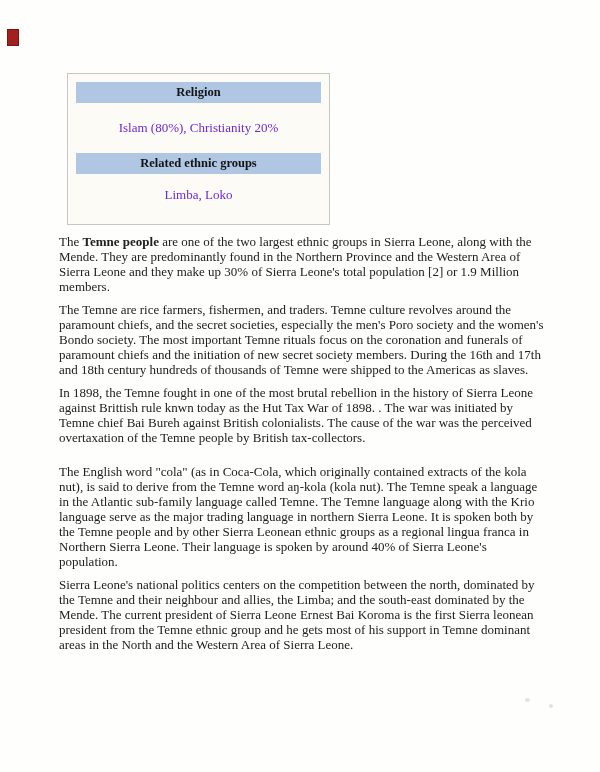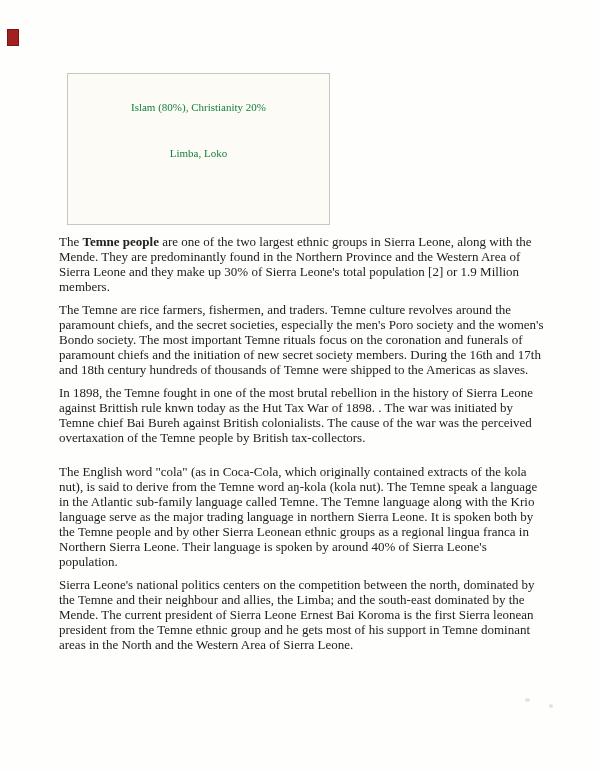--- a/index.html
+++ b/index.html
@@ -35,22 +35,22 @@
   .band {
     height: 21px; line-height: 21px;
     background: var(--header-band, #afc7e3);
     font-weight: 700;
     font-size: 12.5px;
     text-align: center;
     color: #141414;
   }
   .cell {
     display: flex; align-items: center; justify-content: center;
-    font-size: 11px;
-    color: #15803d;
+    font-size: 13px;
+    color: #6d28d9;
   }
   .cell1 { height: 50px; }
   .cell2 { height: 42px; }
   .article {
     position: absolute;
     left: 59px; top: 234px;
     width: 489px;
     font-size: 13px;
     line-height: 15px;
     color: var(--body-text, #212121);
@@ -70,21 +70,23 @@
   .speck.s2 { left: 549px; top: 704px; width: 4px; height: 4px; }
 </style>
 </head>
 <body>
 
 <div class="page">
 
   <div class="red-marker"></div>
 
   <div class="infobox">
+    <div class="band">Religion</div>
     <div class="cell cell1">Islam (80%), Christianity 20%</div>
+    <div class="band">Related ethnic groups</div>
     <div class="cell cell2">Limba, Loko</div>
   </div>
 
   <div class="article">
       <p><span>The </span><span class="b">Temne people</span><span> are one of the two largest ethnic groups in Sierra Leone, along with the Mende. They are predominantly found in the Northern Province and the Western Area of Sierra Leone and they make up 30% of Sierra Leone's total population [2] or 1.9 Million members.</span></p>
       <p><span>The Temne are rice farmers, fishermen, and traders. Temne culture revolves around the paramount chiefs, and the secret societies, especially the men's Poro society and the women's Bondo society. The most important Temne rituals focus on the coronation and funerals of paramount chiefs and the initiation of new secret society members. During the 16th and 17th and 18th century hundreds of thousands of Temne were shipped to the Americas as slaves.</span></p>
       <p><span>In 1898, the Temne fought in one of the most brutal rebellion in the history of Sierra Leone against Brittish rule knwn today as the Hut Tax War of 1898. . The war was initiated by Temne chief Bai Bureh against British colonialists. The cause of the war was the perceived overtaxation of the Temne people by British tax-collectors.</span></p>
       <p class="extra-gap"><span>The English word "cola" (as in Coca-Cola, which originally contained extracts of the kola nut), is said to derive from the Temne word </span><span class="i">aŋ-kola</span><span> (kola nut). The Temne speak a language in the Atlantic sub-family language called Temne. The Temne language along with the Krio language serve as the major trading language in northern Sierra Leone. It is spoken both by the Temne people and by other Sierra Leonean ethnic groups as a regional lingua franca in Northern Sierra Leone. Their language is spoken by around 40% of Sierra Leone's population.</span></p>
       <p><span>Sierra Leone's national politics centers on the competition between the north, dominated by the Temne and their neighbour and allies, the Limba; and the south-east dominated by the Mende. The current president of Sierra Leone Ernest Bai Koroma is the first Sierra leonean president from the Temne ethnic group and he gets most of his support in Temne dominant areas in the North and the Western Area of Sierra Leone.</span></p>
     </div>

